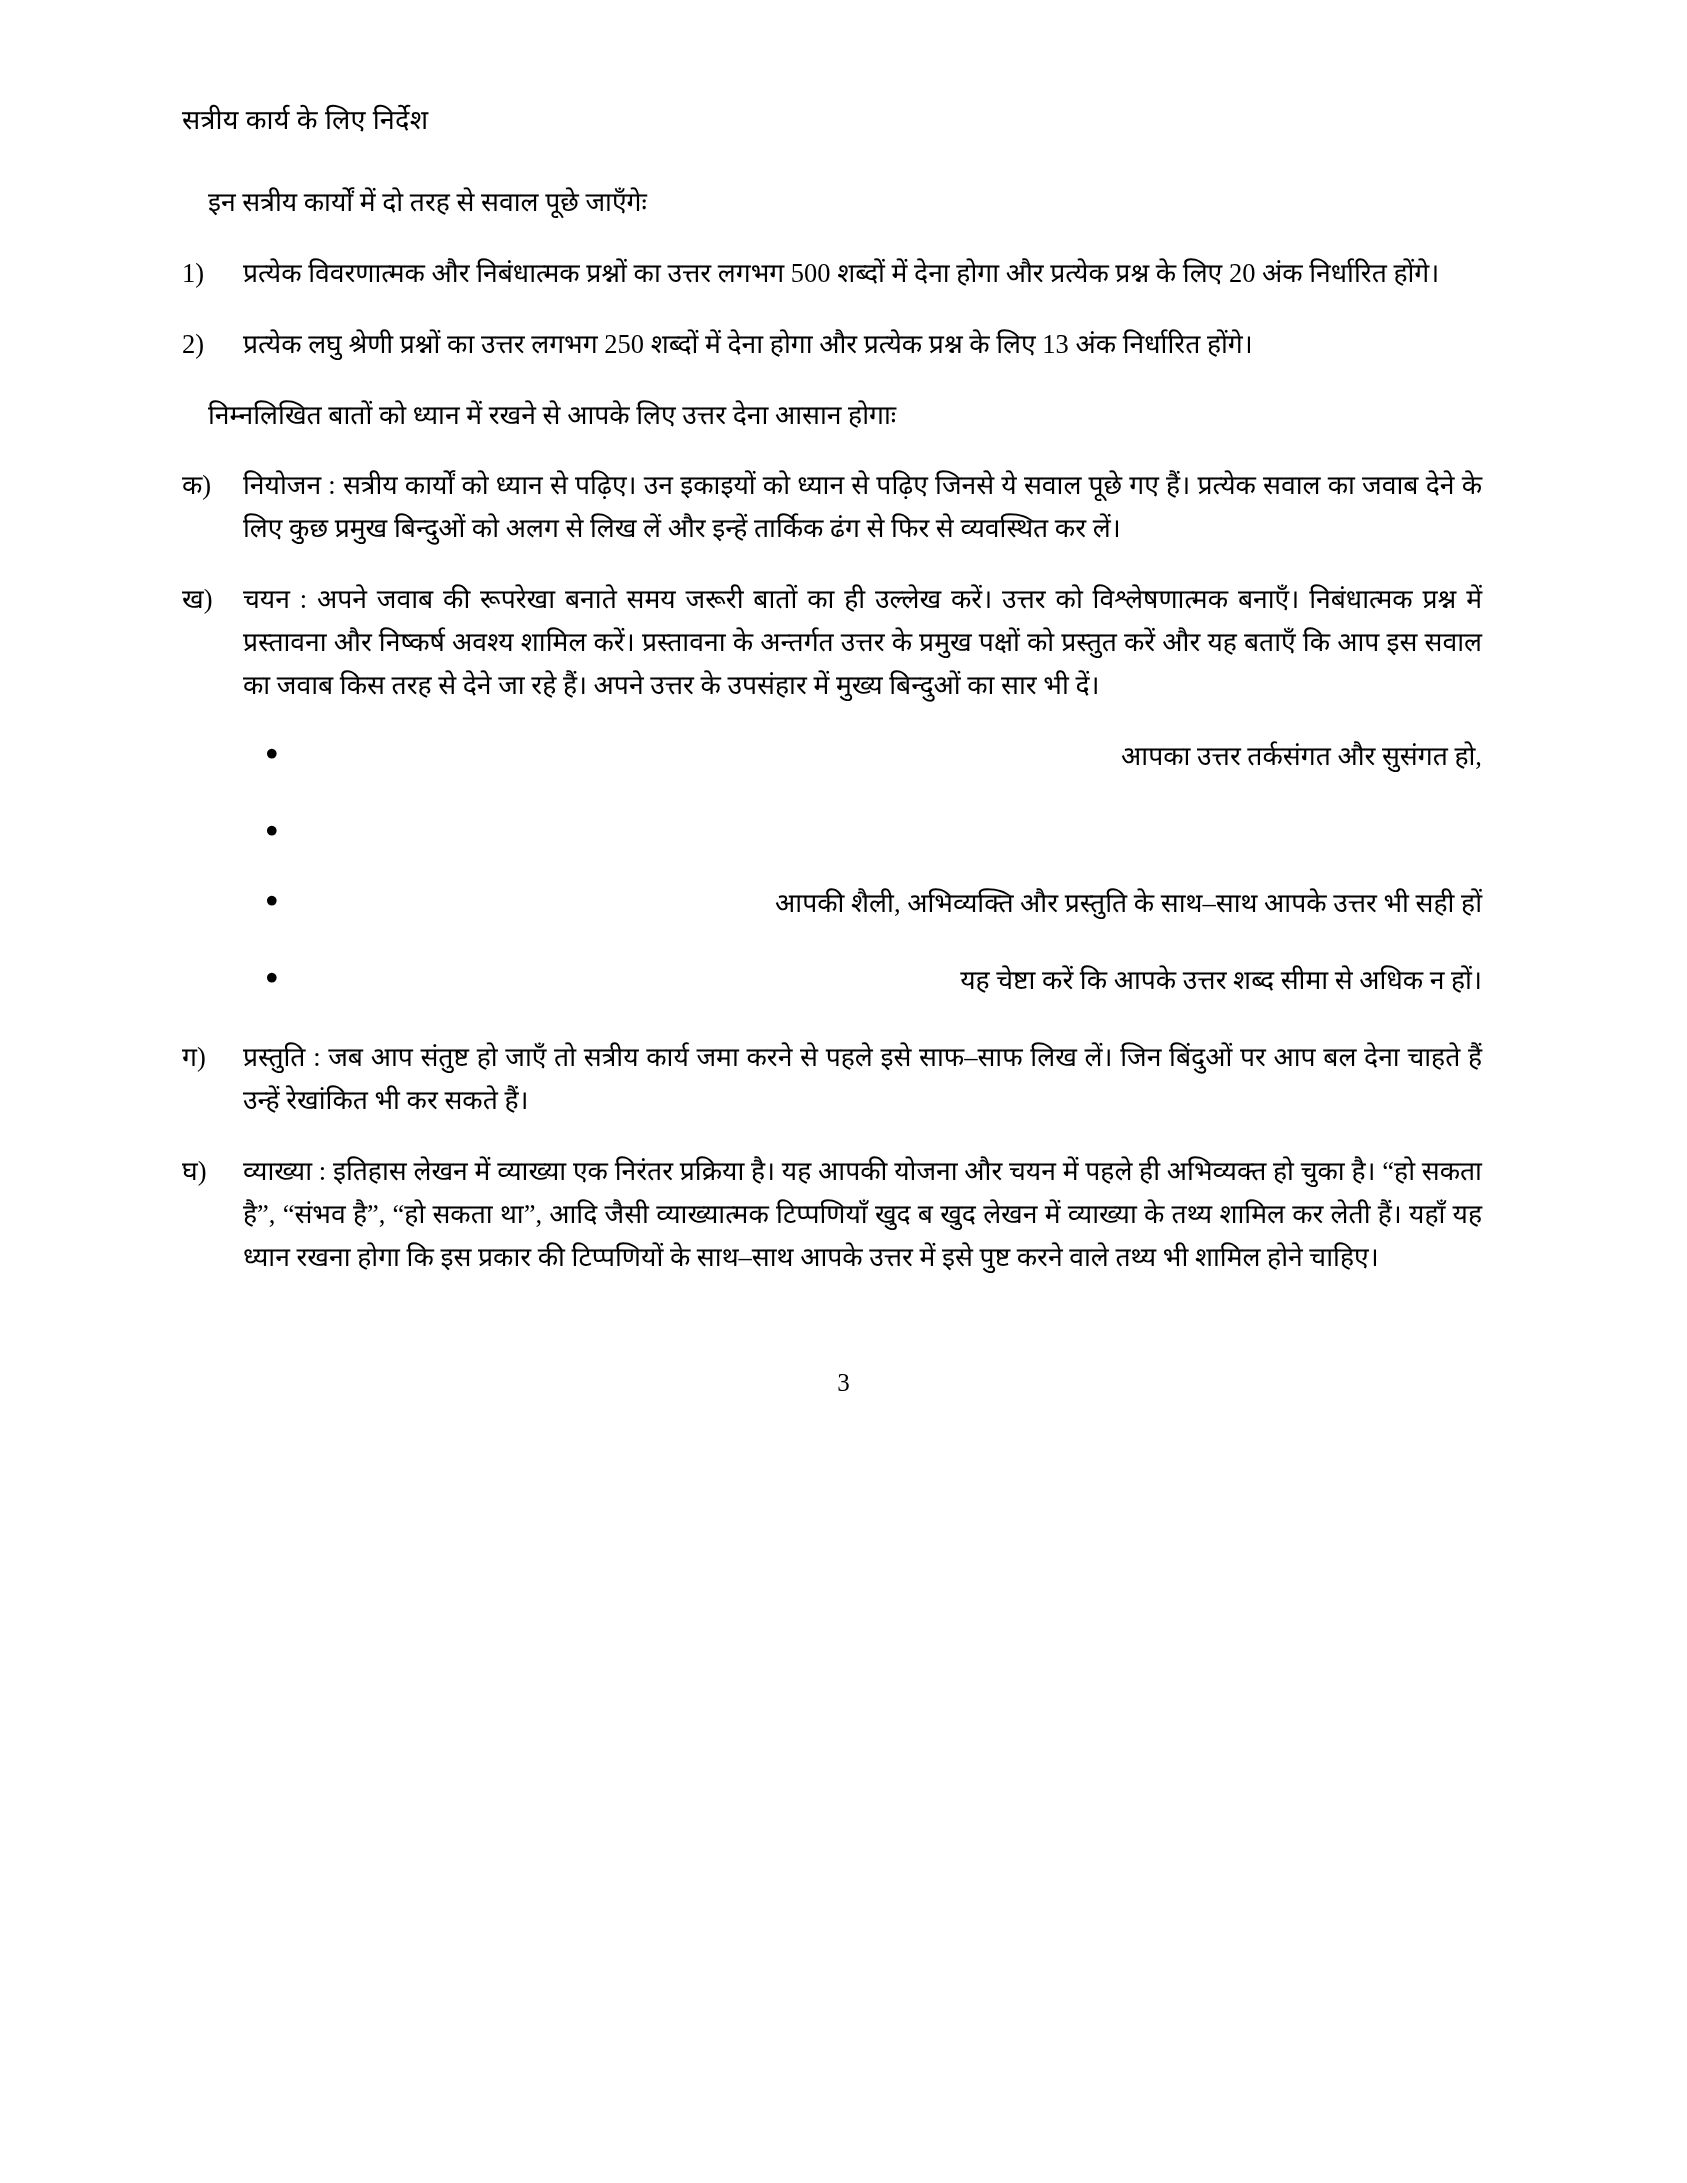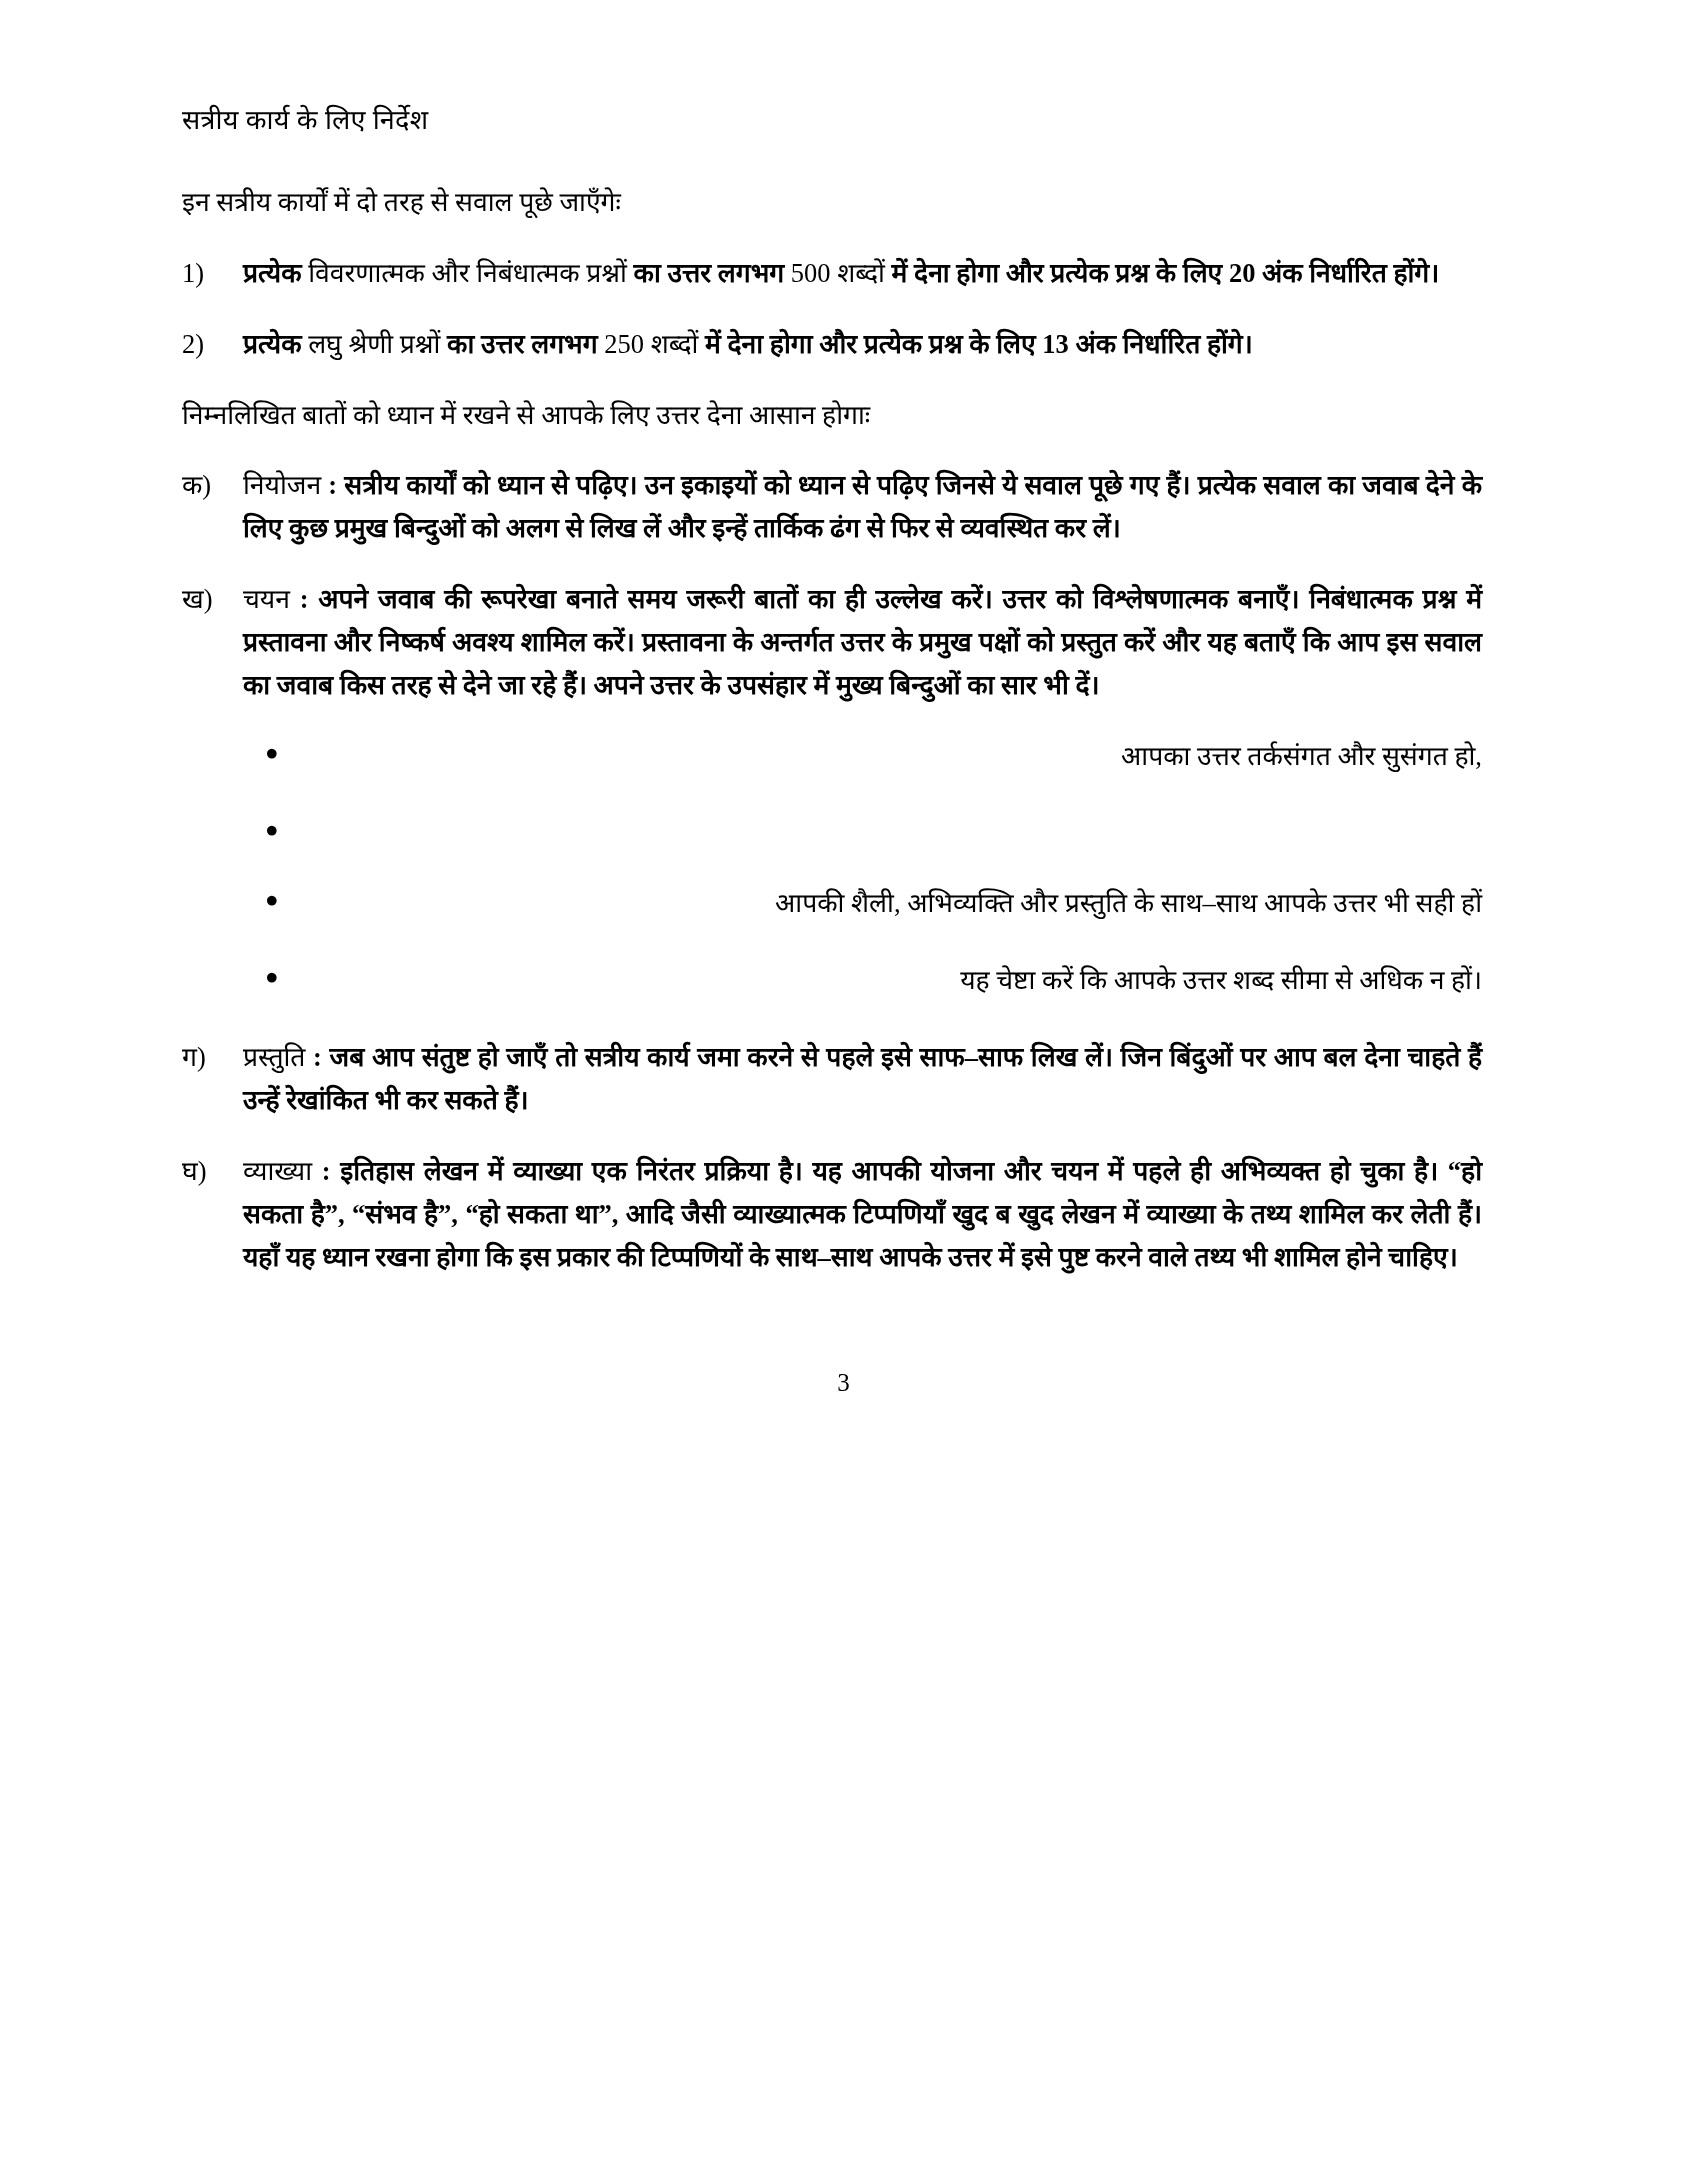--- a/index.html
+++ b/index.html
@@ -36,20 +36,21 @@
 
   
   .para {
     margin: 0 0 28px 0;
     text-align: justify;
     text-justify: inter-word;
   }
 
   .para.lead {
     text-align: left;
+    margin-left: 26px;
   }
 
   
   .row {
     display: flex;
     align-items: flex-start;
     margin: 0 0 28px 0;
   }
 
   .row-marker {
@@ -61,21 +62,20 @@
 
   .row-text {
     flex: 1 1 auto;
     text-align: justify;
     text-justify: inter-word;
     line-height: 1.62;
   }
 
   .row-text > span {
     display: inline;
-    font-weight: bold;
   }
 
   b, .b {
     font-weight: 400;
   }
 
   
   .bullets {
     margin: 0 0 30px 0;
     padding: 0;

